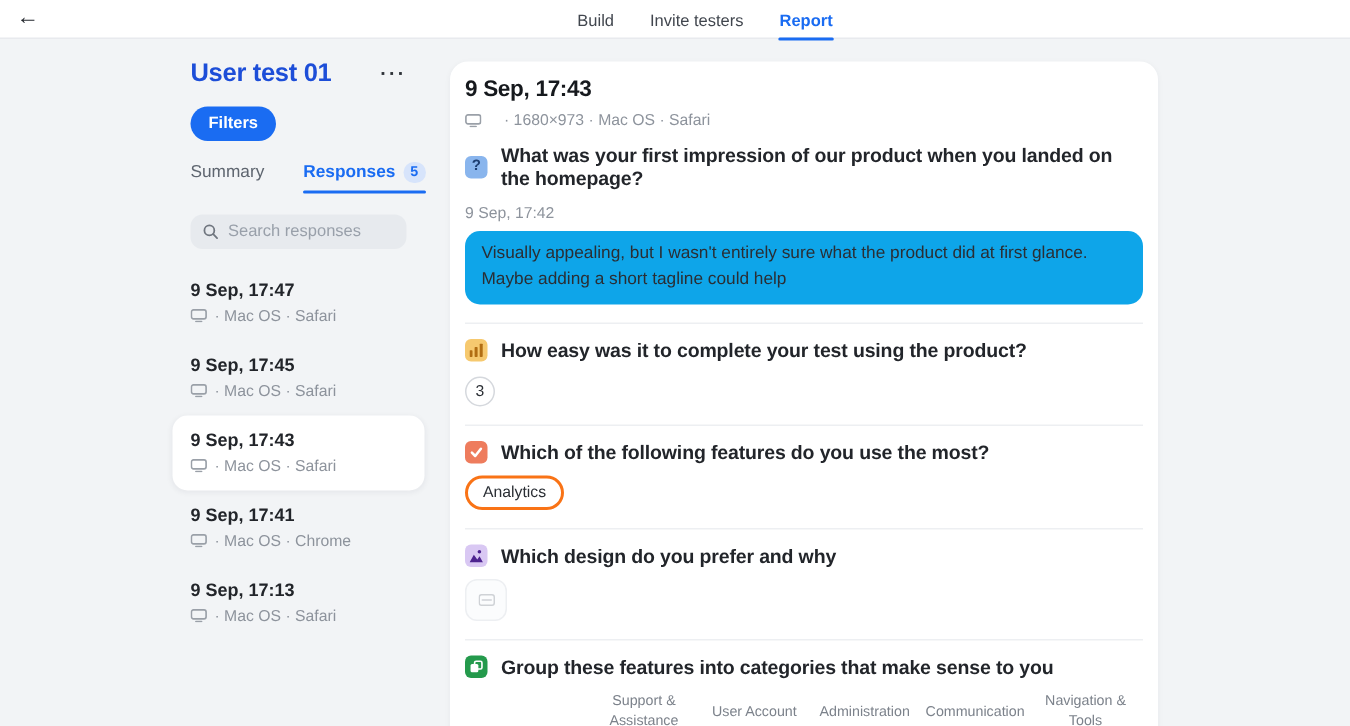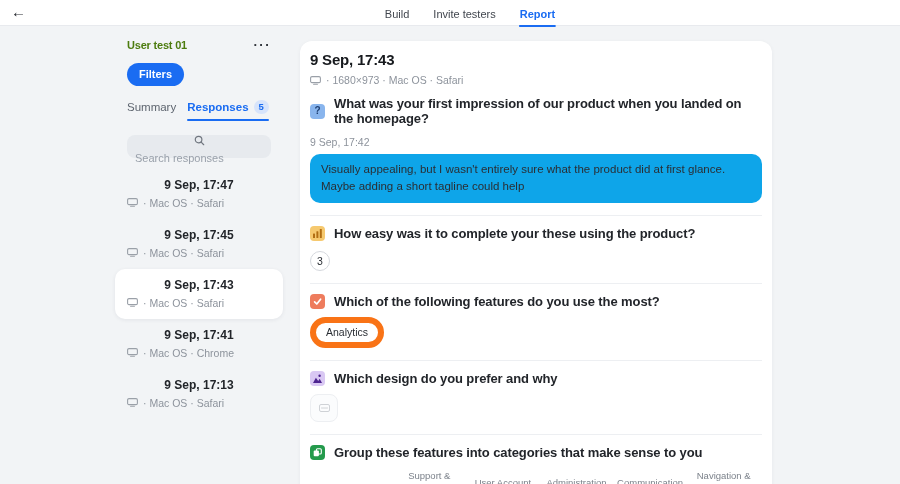--- a/index.html
+++ b/index.html
@@ -14,51 +14,51 @@
   .topbar { position:absolute; top:0; left:0; right:0; height:26px; background:#fff; border-bottom:1px solid #e8eaee; z-index:5; }
   .back-btn { position:absolute; left:11px; top:2px; font-size:15px; color:#1f2329; cursor:pointer; line-height:20px; }
   .top-tabs { position:absolute; left:50%; transform:translateX(-50%); top:0; height:26px; display:flex; gap:24px; align-items:stretch;margin-left:20px; }
   .top-tab { font-size:11px; color:#41464e; display:flex; align-items:center; position:relative; cursor:pointer; padding-top:1px; }
   .top-tab.active { color:#1a6cf2; font-weight:700; }
   .top-tab.active::after { content:""; position:absolute; left:-1px; right:-1px; bottom:-1px; height:2px; background:#1a6cf2; border-radius:2px; }
 
   
   .sidebar { position:absolute; left:127px; top:26px; width:144px; }
   .sb-head { display:flex; justify-content:space-between; align-items:center; margin-top:13px; }
-  .sb-title { font-size:11px; font-weight:700; color:#4d7c0f; letter-spacing:-0.2px; }
+  .sb-title { font-size:17px; font-weight:700; color:#1d4ed8; letter-spacing:-0.2px; }
   .more-btn { color:#2e3238; font-size:13px; font-weight:700; letter-spacing:1.5px; cursor:pointer; line-height:10px; }
   .filters-btn { margin-top:12px; display:inline-block; background:#1a6cf2; color:#fff; font-size:11px; font-weight:700; padding:5px 12px 6px; border-radius:12px; border:none; cursor:pointer; font-family:inherit; }
-  .sb-tabs { display:flex; gap:11px; margin-top:14px; }
+  .sb-tabs { display:flex; gap:26px; margin-top:14px; }
   .sb-tab { font-size:11.5px; color:#5e656f; padding-bottom:7px; position:relative; cursor:pointer; display:flex; align-items:center; gap:5px; }
   .sb-tab.active { color:#1a6cf2; font-weight:700; }
   .sb-tab.active::after { content:""; position:absolute; left:0; right:0; bottom:0; height:2px; background:#1a6cf2; border-radius:2px; }
   .count-badge { background:#d7e4fb; color:#1a6cf2; font-size:9.5px; font-weight:700; border-radius:9px; padding:2px 5px; line-height:1; }
-  .search-box { margin-top:14px; height:23px; background:#e7eaee; border-radius:8px; display:flex; align-items:center; padding:0 8px; gap:6px;flex-direction:column; }
+  .search-box { margin-top:14px; height:23px; background:#e7eaee; border-radius:8px; display:flex; align-items:center; padding:0 8px; gap:6px; }
   .search-box input { border:none; background:transparent; outline:none; font-size:11px; color:#3a3f46; width:100%; font-family:inherit; }
   .search-box input::placeholder { color:#99a0aa; }
-  .sessions { margin:11px -12px 0;text-align:center; }
+  .sessions { margin:11px -12px 0; }
   .session { padding:9px 12px 10px; border-radius:10px; cursor:pointer; }
   .session.selected { background:#fff; box-shadow:0 1px 4px rgba(25,35,55,.07); }
   .s-date { font-size:12px; font-weight:700; color:#22252a; }
   .s-meta { margin-top:5px; font-size:10.5px; color:#8d939c; display:flex; align-items:center; gap:5px; }
 
   
   .card { position:absolute; left:300px; top:41px; width:472px; height:480px; background:#fff; border-radius:12px; box-shadow:0 1px 4px rgba(25,35,55,.05); padding:10px 10px 0; overflow:hidden; }
   .r-title { font-size:15px; font-weight:700; color:#16191d; letter-spacing:-0.2px; }
-  .r-meta { margin-top:6px; font-size:10.5px; color:#8d939c; display:flex; align-items:center; gap:5px; }
+  .r-meta { margin-top:6px; font-size:10.5px; color:#8d939c; display:flex; align-items:center; gap:15px; }
   section.q { border-bottom:1px solid #edeff2; padding:10px 0 12px; }
   section.q.last { border-bottom:none; }
   .qrow { display:flex; gap:9px; align-items:center; }
   .qicon { width:15px; height:15px; border-radius:4px; flex:0 0 15px; display:flex; align-items:center; justify-content:center; }
   .qicon .qm { font-size:10px; font-weight:700; color:#1e3f72; line-height:1; }
   .qtext { font-size:13px; font-weight:600; color:#22252a; letter-spacing:-0.1px; }
   .q-ts { margin-top:10px; font-size:10.5px; color:#8d939c; }
   .answer-box { margin-top:6px; background:#0ea5e9; border-radius:10px; padding:7px 11px; font-size:11.5px; color:#2a2e34; line-height:1.5; }
   .scale-val { margin-top:10px; width:20px; height:20px; border:1px solid #d5d8dd; border-radius:50%; display:flex; align-items:center; justify-content:center; font-size:10.5px; color:#2a2e34; background:#fff; }
-  .choice-pill { margin-top:8px; display:inline-block; border:6px solid #f97316; border-radius:999px; padding:3px 10px 4px; font-size:10.5px; color:#2a2e34; background:#fff; }
+  .choice-pill { margin-top:8px; display:inline-block; border:2px solid #f97316; border-radius:999px; padding:3px 10px 4px; font-size:10.5px; color:#2a2e34; background:#fff; }
   .img-ph { margin-top:8px; width:28px; height:28px; border:1px solid #edeff2; background:#fbfcfd; border-radius:8px; display:flex; align-items:center; justify-content:center; }
   .cs-headers { display:flex; margin:10px 0 0 84px; }
   .cs-col { width:71px; margin-right:3px; text-align:center; font-size:9.5px; color:#7c828b; line-height:1.35; display:flex; align-items:center; justify-content:center; min-height:27px; }
 </style>
 </head>
 <body>
 
 <header class="topbar">
   <span class="back-btn">←</span>
   <nav class="top-tabs">
@@ -168,21 +168,21 @@
 
   <section class="q">
     <div class="qrow">
       <span class="qicon" style="background:#f6c96f;">
         <svg width="9" height="9" viewBox="0 0 9 9">
             <rect x="0" y="4.5" width="2" height="4.5" rx="0.5" fill="#b26e13"></rect>
             <rect x="3.4" y="2.3" width="2" height="6.7" rx="0.5" fill="#b26e13"></rect>
             <rect x="6.8" y="0" width="2" height="9" rx="0.5" fill="#b26e13"></rect>
           </svg>
       </span>
-      <span class="qtext">How easy was it to complete your these using the product?</span>
+      <span class="qtext">How easy was it to complete your test using the product?</span>
     </div>
     <div class="scale-val">3</div>
   </section>
 
   <section class="q">
     <div class="qrow">
       <span class="qicon" style="background:#ee7c5d;">
         <svg width="9" height="9" viewBox="0 0 9 9">
             <path d="M1.6 4.8 L3.8 7 L7.6 2.2" fill="none" stroke="#fff" stroke-width="1.7" stroke-linecap="round" stroke-linejoin="round"></path>
           </svg>

